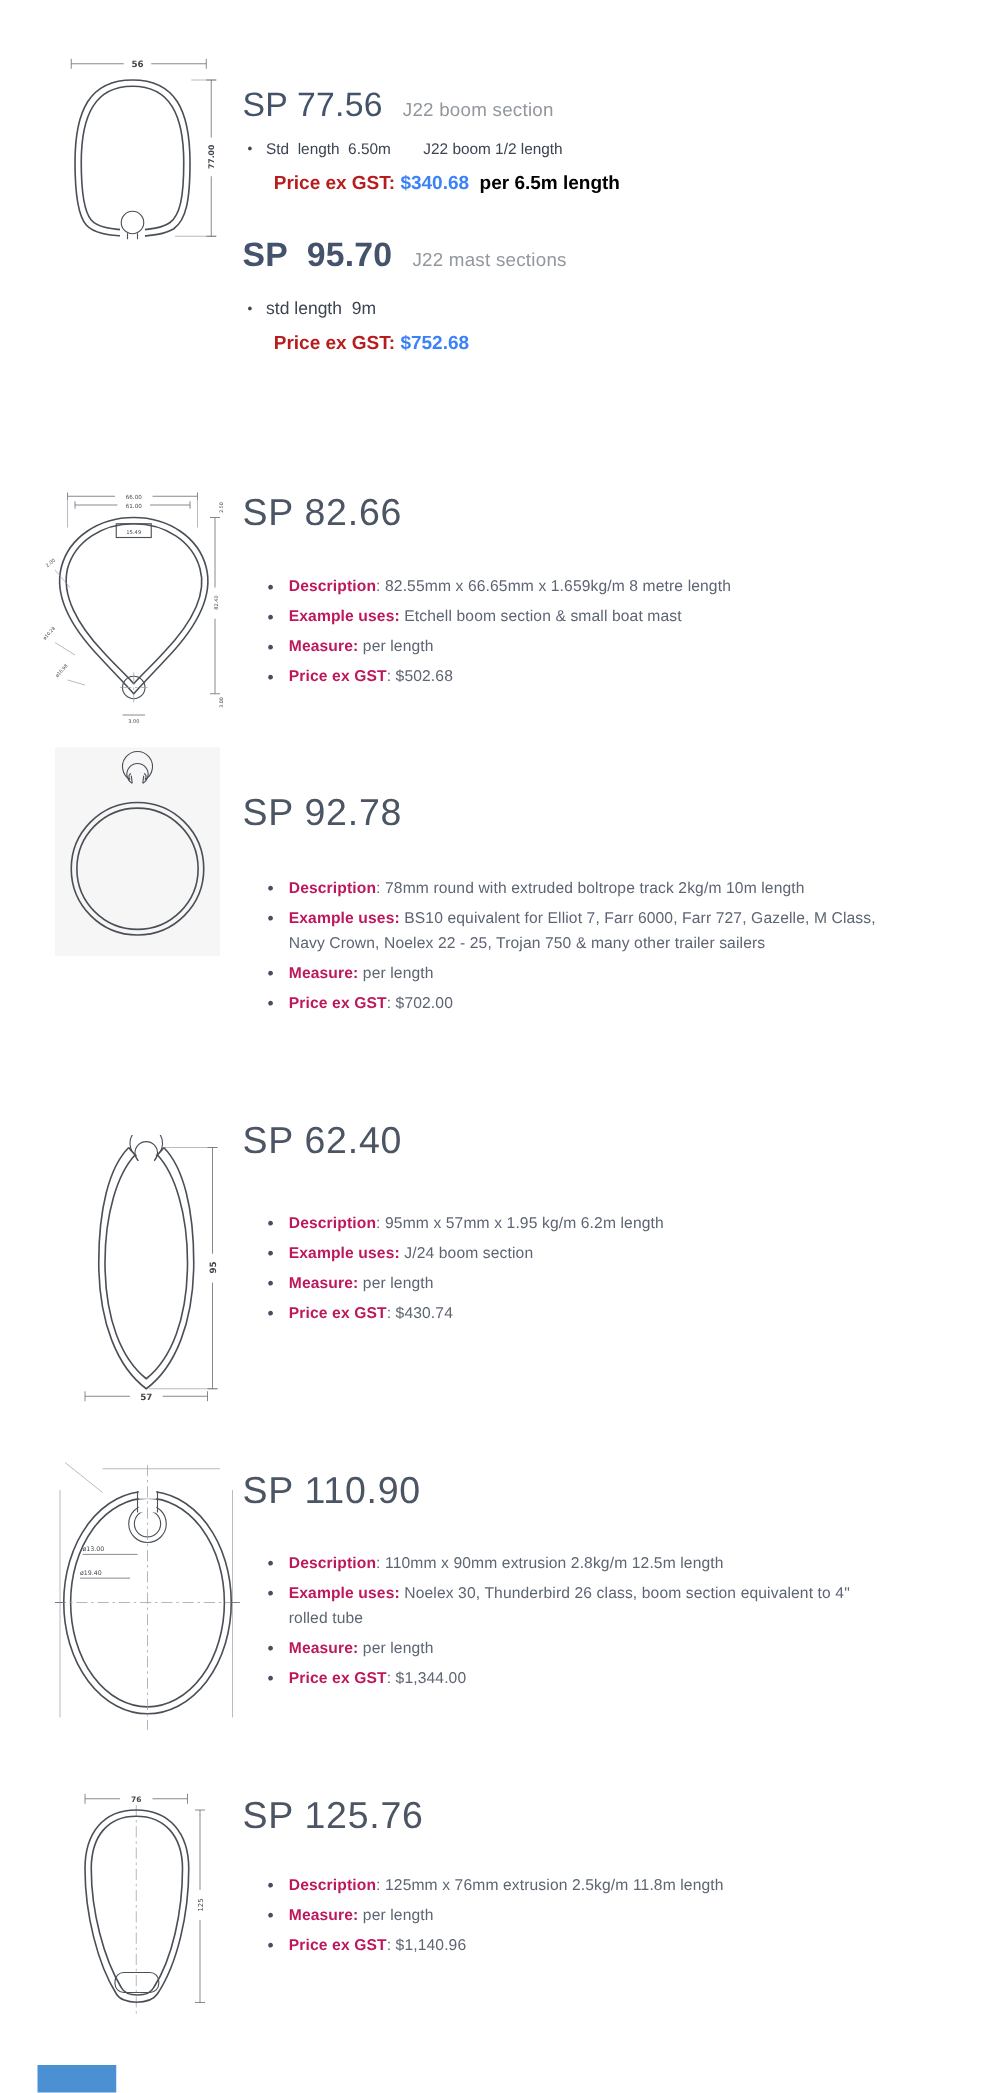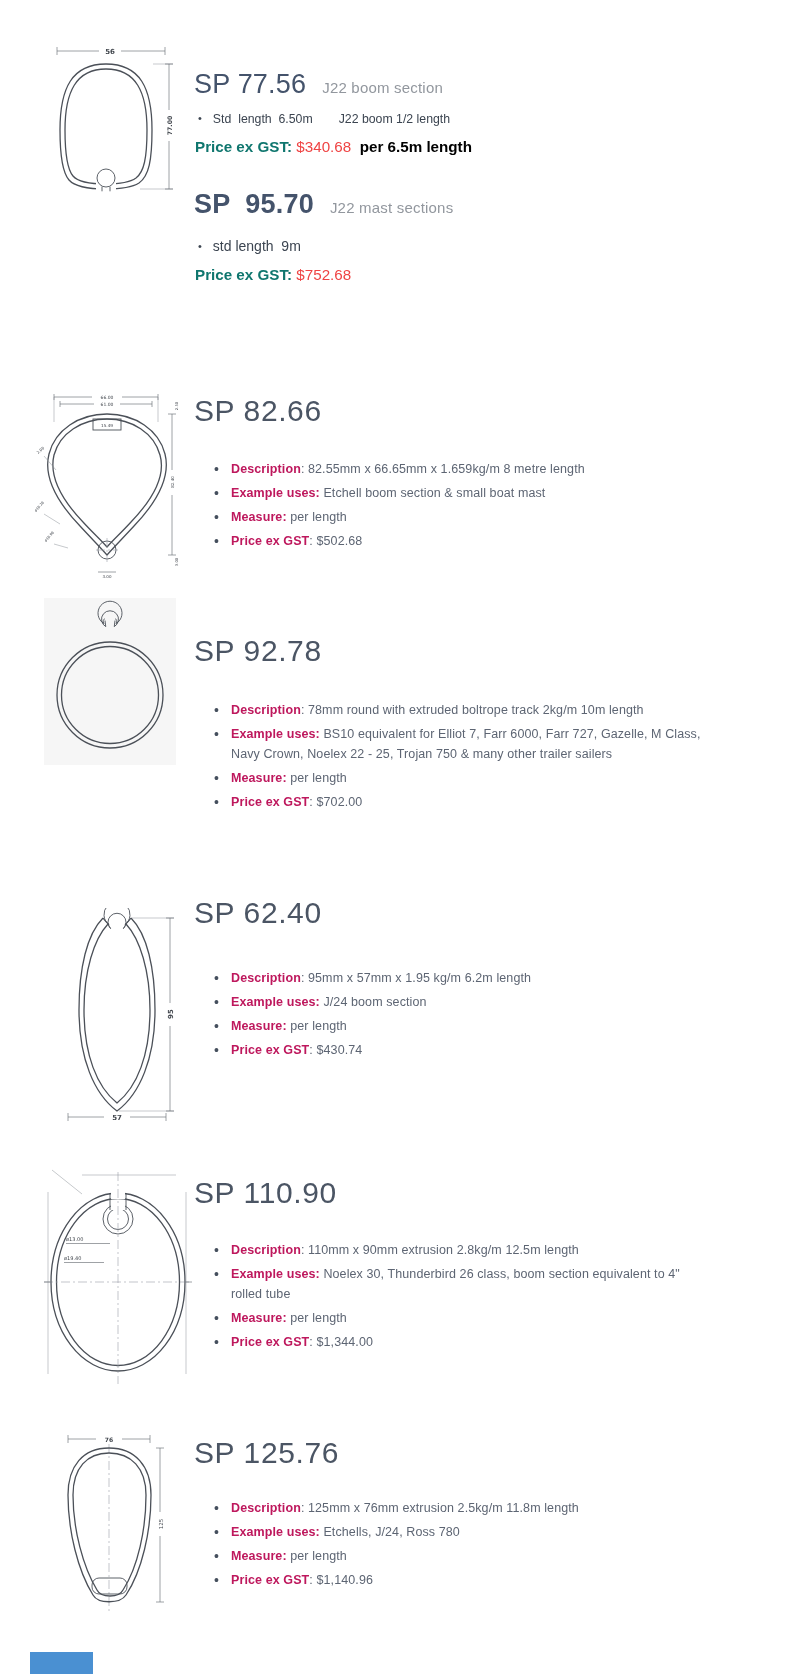--- a/index.html
+++ b/index.html
@@ -23,22 +23,22 @@
     color:#4b5564;letter-spacing:0.6px;line-height:1.1;white-space:pre;}
   .ptitle .sub{font-size:15px;color:#92979e;font-weight:400;letter-spacing:0.2px;margin-left:16px;}
   .t1{font-size:27px;color:#44536b;letter-spacing:0.2px;}
   .t2{font-size:27px;color:#44536b;letter-spacing:0.2px;font-weight:600;}
   
   .spec{position:absolute;left:198px;color:#3b4450;white-space:pre;}
   .spec .bdot{color:#3b4450;margin-right:11px;font-size:11px;vertical-align:1px;}
   .spec .sp2{margin-left:26px;}
   
   .price{position:absolute;left:195px;font-size:15.2px;color:#3a434f;}
-  .price b{font-weight:700;color:#0f766e;}
-  .price .val{color:#ef4444;font-weight:400;}
+  .price b{font-weight:700;color:#b91c1c;margin-left:24px;}
+  .price .val{color:#3b82f6;font-weight:700;}
   .price .suffix{font-weight:700;color:#000000;}
   
   .blist{position:absolute;left:214px;width:566px;margin:0;padding:0;list-style:none;}
   .blist li{position:relative;padding-left:17px;margin-bottom:4px;
     font-size:12.5px;line-height:1.6;color:#5d6573;letter-spacing:0.1px;}
   .blist li::before{content:"\2022";position:absolute;left:0;top:-1px;color:#454f5d;font-size:14px;}
   .blist b{font-weight:700;color:#be185d;}
   .blist .l2{display:block;}
   .graybox{background:#f6f6f6;}
   .footer-bar{position:absolute;}
@@ -233,19 +233,18 @@
       <line class="dim" x1="108" y1="16" x2="108" y2="80"></line>
         <line class="dim" x1="108" y1="104" x2="108" y2="170"></line>
       <line class="dim" x1="104" y1="16" x2="112" y2="16"></line>
         <line class="dim" x1="104" y1="170" x2="112" y2="170"></line>
       <text class="dimt" transform="translate(110.5,92) rotate(-90)" font-size="5.5" text-anchor="middle">125</text>
     </svg>
   </div>
   <h2 class="ptitle" style="top:1436px"><span>SP 125.76</span></h2>
   <ul class="blist" style="top:1498px">
     <li><b>Description</b><span>: 125mm x 76mm extrusion 2.5kg/m 11.8m length</span></li>
-    <li><b>Example uses:</b><span> Etchells, J/24, Ross 780</span></li>
     <li><b>Measure:</b><span> per length</span></li>
     <li><b>Price ex GST</b><span>: $1,140.96</span></li>
   </ul>
 </div>
 
 <div class="footer-bar" style="left: 30px; top: 1652px; width: 63px; height: 22px; background: rgb(74, 144, 210);"></div>
 
 </body></html>

